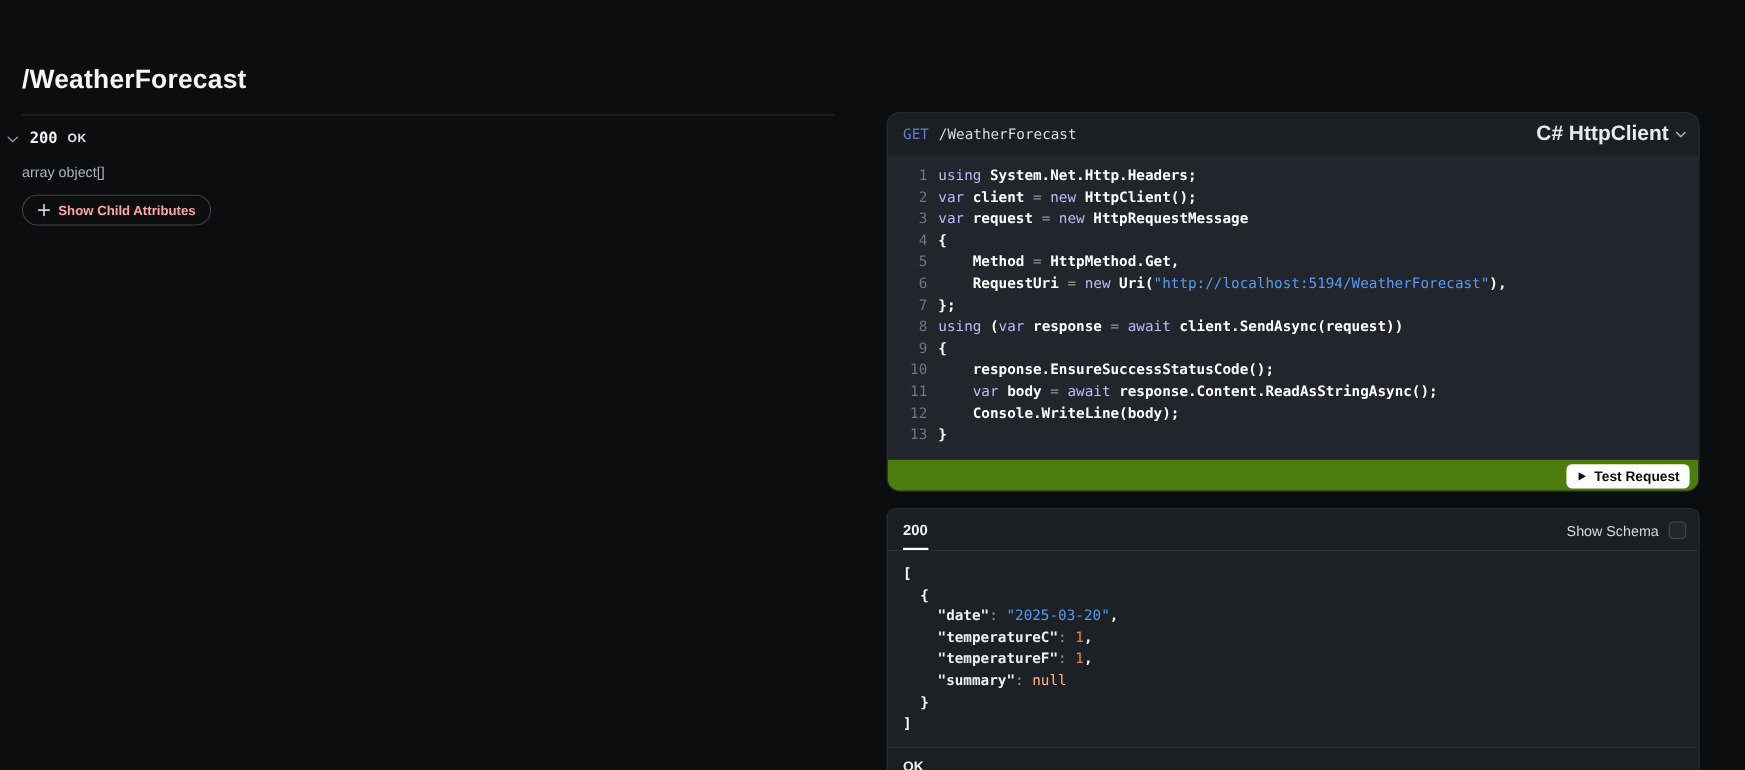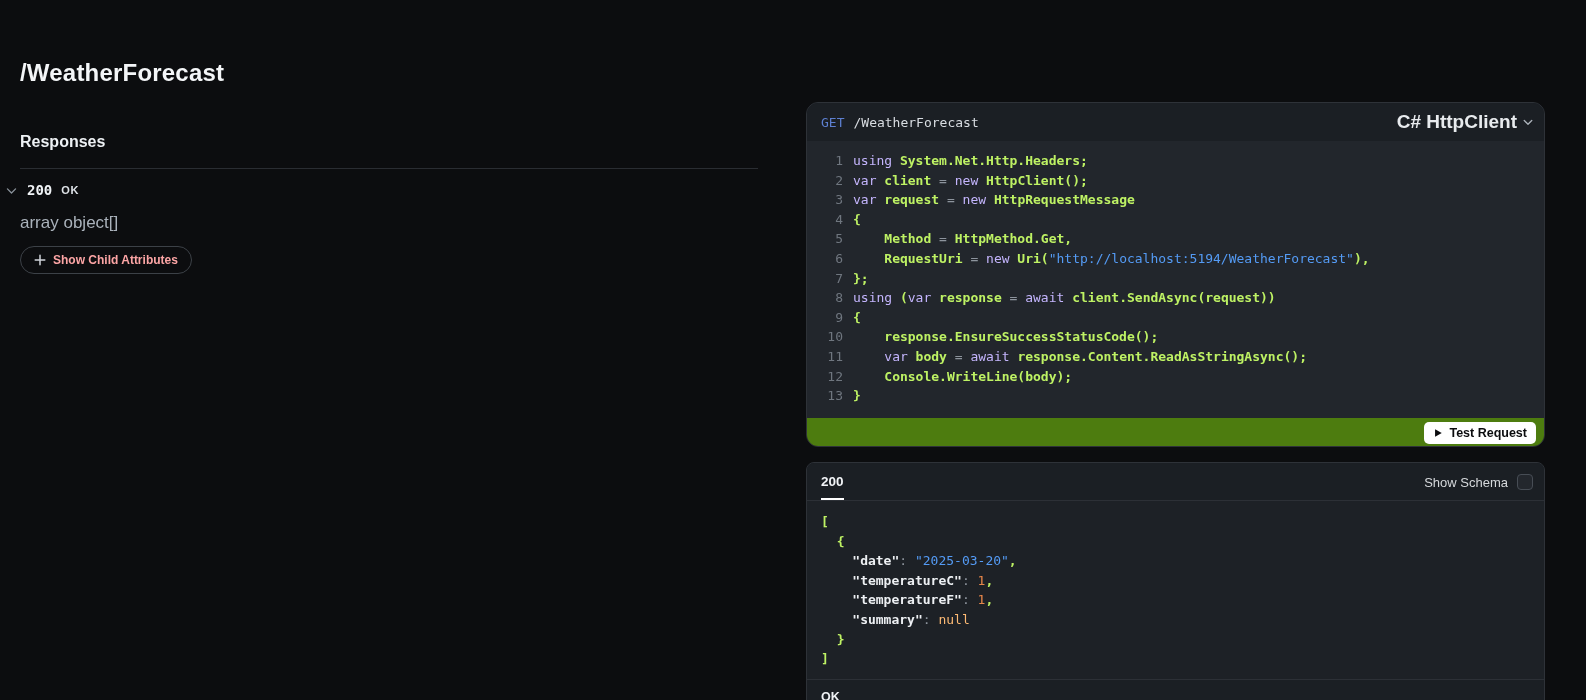--- a/index.html
+++ b/index.html
@@ -9,21 +9,21 @@
 
   
   .left-col { position:absolute; left:20px; top:0; width:738px; }
   .page-title { margin-top:14px; font-size:24px; font-weight:700; color:#f4f6f8; letter-spacing:.2px; }
   .responses-heading { margin-top:46px; font-size:16px; font-weight:700; color:#eef1f4; }
   .divider { margin-top:17px; height:1px; background:#2a2d32; width:100%; }
   .status-row { margin-top:13px; display:flex; align-items:center; gap:9px; margin-left:-15px; cursor:pointer; }
   .chev { display:inline-flex; color:#8b939c; }
   .status-code { font-family:"DejaVu Sans Mono", monospace; font-size:14px; font-weight:700; color:#f0f3f6; }
   .status-ok { font-size:11px; font-weight:700; letter-spacing:.6px; color:#dfe3e8; }
-  .type-label { margin-top:15px; font-size:17px; color:#aab2bb; }
+  .type-label { margin-top:15px; font-size:13px; color:#aab2bb; }
   .child-attr-btn { margin-top:13px; display:inline-flex; align-items:center; gap:7px;
     border:1px solid #3c4147; border-radius:14px; background:transparent; color:#fca5a5;
     font-family:"Liberation Sans", sans-serif; font-size:12px; font-weight:700; padding:6px 13px; cursor:pointer; }
   .plus-icon { display:inline-flex; color:#cfd4da; }
 
   
   .panel { position:absolute; left:806px; width:739px; border:1px solid #2e3238; border-radius:8px; overflow:hidden; background:#1b1f24; }
   .panel-request { top:57px; height:345px;border-radius:12px; }
   .panel-response { top:417px; height:253px; }
 
@@ -33,21 +33,21 @@
   .lang-select { margin-left:auto; display:flex; align-items:center; gap:5px; color:#e8ebee;
     font-size:19px; font-weight:600; cursor:pointer; }
   .lang-select .chev { color:#aab1b9; }
 
   .code-body { height:277px; background:#22262c; padding:10px 14px 10px 12px;
     font-family:"DejaVu Sans Mono", monospace; font-size:13px; line-height:19.6px; white-space:pre; }
   .code-line { white-space:pre; }
   .ln { display:inline-block; width:24px; text-align:right; margin-right:10px; color:#6f767f; }
 
   .tok-kw  { color:#c4b5fd; }
-  .tok-pl  { color:#bef264; font-weight:600; }
+  .tok-pl  { color:#ffffff; font-weight:600; }
   .tok-op  { color:#8d949d; }
   .tok-str { color:#549bf5; }
   .tok-num { color:#e8874a; }
   .tok-nul { color:#fdba74; }
   .tok-key { color:#edf0f3; font-weight:700; }
 
   .req-footer { height:30px; background:#4d7c0f; display:flex; align-items:center; justify-content:flex-end; padding:0 8px; }
   .test-btn { display:inline-flex; align-items:center; gap:6px; background:#ffffff; color:#0b0c0e;
     border:none; border-radius:5px; height:22px; padding:0 9px; font-family:"Liberation Sans", sans-serif;
     font-size:12.5px; font-weight:700; cursor:pointer; }
@@ -67,21 +67,20 @@
   .res-footer { height:35px; background:#1b1f24; border-top:1px solid #2c3036; display:flex; align-items:center; padding:0 14px; }
   .res-footer-text { font-size:12.5px; font-weight:700; color:#eef1f4; }
 </style>
 </head>
 <body>
 
 <div class="app">
 
   <div class="left-col">
     <h1 class="page-title">/WeatherForecast</h1>
-    <h2 class="responses-heading">Responses</h2>
     <div class="divider"></div>
 
     <div class="status-row">
       <span class="chev">
         <svg width="13" height="13" viewBox="0 0 16 16" fill="none">
             <path d="M3 6l5 5 5-5" stroke="currentColor" stroke-width="1.6" stroke-linecap="round" stroke-linejoin="round"></path>
           </svg>
       </span>
       <span class="status-code">200</span>
       <span class="status-ok">OK</span>

